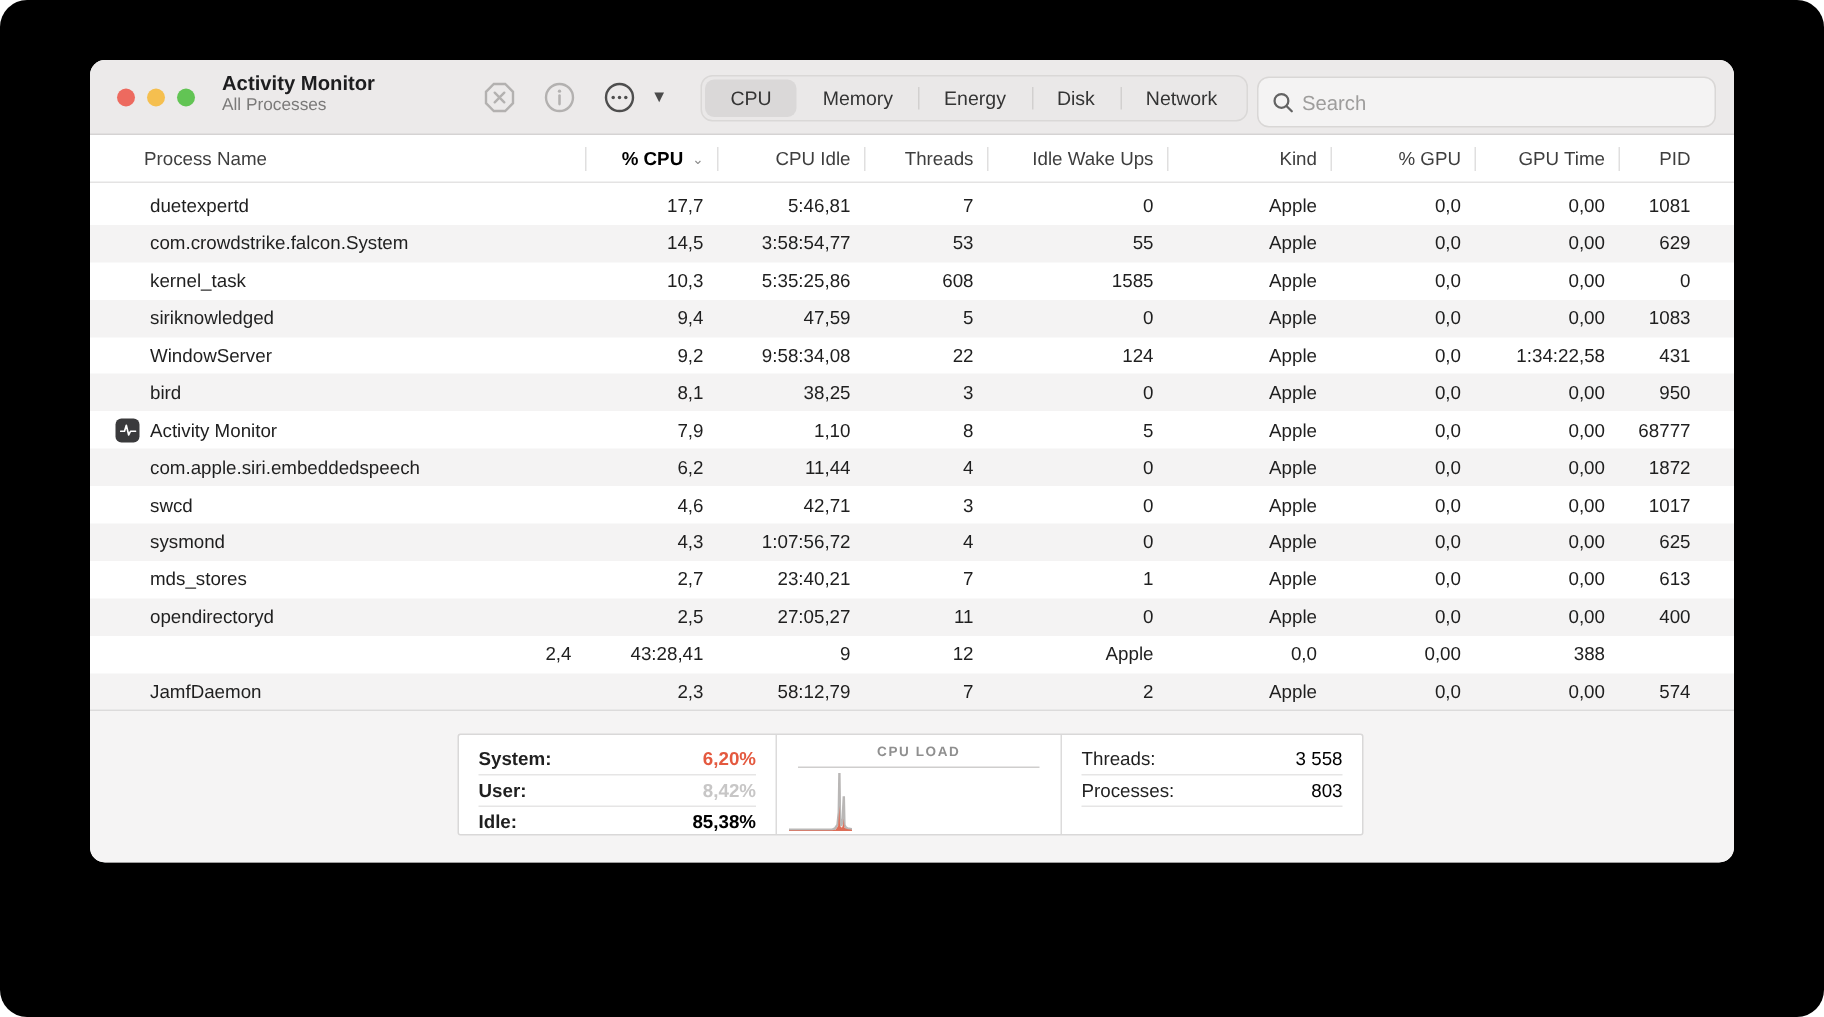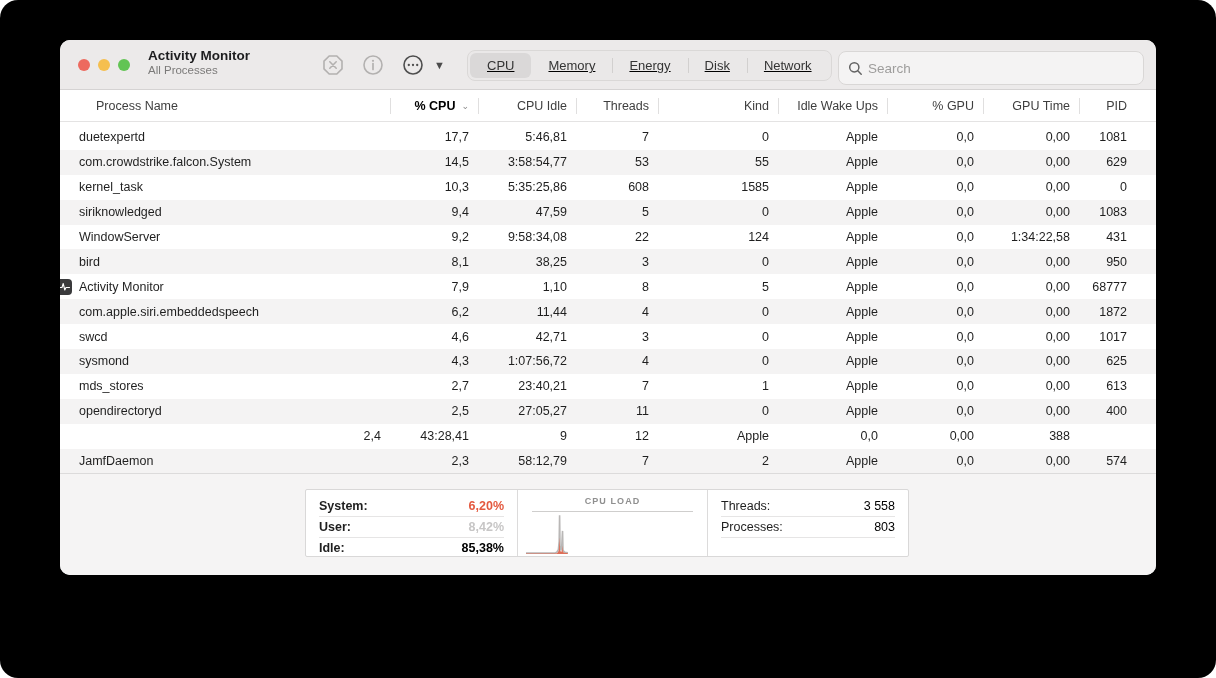--- a/index.html
+++ b/index.html
@@ -16,21 +16,21 @@
   .light { width:12px; height:12px; border-radius:50%; }
   .titlebox { position:absolute; left:88px; top:8px; }
   .title { font-size:13.5px; font-weight:bold; color:#1d1d1f; }
   .subtitle { font-size:11.5px; color:#7b7a79; margin-top:1px; }
 
   .tb-icons { position:absolute; left:262px; top:0; height:50px; display:flex; align-items:center; gap:18px; }
   .tb-icon { width:22px; height:22px; display:flex; align-items:center; justify-content:center; }
   .chev { font-size:11px; color:#4b4b4b; margin-left:-8px; }
 
   .tabs { position:absolute; left:407px; top:10px; height:31px; display:flex; align-items:flex-end;
-          border:1px solid #dad8d7; border-radius:8px; padding:2px; background:#eae8e8;text-decoration:underline; }
+          border:1px solid #dad8d7; border-radius:8px; padding:2px; background:#eae8e8; }
   .tab { position:relative; height:25px; padding:0 17px; display:flex; align-items:center;
          font-size:13px; color:#343434; border-radius:6px; cursor:default; }
   .tab.sel { background:#dad8d8; }
   .tab + .tab::before { content:""; position:absolute; left:0; top:5px; height:15px; width:1px; background:#d2d0cf; }
   .tab.sel + .tab::before, .tab.first::before { display:none; }
 
   .search { position:absolute; right:12px; top:11px; width:306px; height:29px; background:#f4f3f3;
             border:1px solid #d9d7d6; border-radius:8px; display:flex; align-items:center; padding:16px 9px; }
   .search input { border:0; outline:0; background:transparent; font-size:13.5px; color:#222; width:100%;
                   font-family:"Liberation Sans", sans-serif; }
@@ -43,21 +43,21 @@
         display:flex; align-items:center; justify-content:flex-end; }
   .th.name { justify-content:flex-start; padding-left:36px; }
   .th.num::before { content:""; position:absolute; left:0; top:8px; height:16px; width:1px; background:#e0dfdf; }
   .th.sorted { font-weight:bold; color:#000; }
   .sort-chev { font-size:9px; color:#8a8a8a; margin-left:6px; font-weight:normal; }
 
   .rows { padding-top:3px; }
   .t-row { height:24.9px; align-items:center; font-size:12.5px; color:#1f1f1f; }
   .t-row:nth-child(even) { background:#f4f3f3; }
   .td { text-align:right; padding-right:9px; white-space:nowrap; }
-  .td.name { text-align:left; padding-left:19px; padding-right:4px; display:flex; align-items:center; gap:7px; }
+  .td.name { text-align:left; padding-left:40px; padding-right:4px; display:flex; align-items:center; gap:7px; }
   .proc-icon { width:16px; height:16px; border-radius:4px; background:#3a3a3c; margin-left:-23px;
                display:inline-flex; align-items:center; justify-content:center; flex:none; }
 
   
   .footer { position:absolute; left:0; right:0; bottom:0; top:433px; background:#f5f4f4; border-top:1px solid #dcdbdb; }
   .statsbox { position:absolute; left:245px; top:15px; width:604px; height:68px; background:#fff;
               border:1px solid #d9d8d8; border-radius:2px; display:flex; }
   .sec { position:relative; height:100%; }
   .sec + .sec { border-left:1px solid #dcdbdb; }
   .sec1 { width:211px; padding:6px 13px 0 13px;font-weight:bold; }
@@ -130,22 +130,22 @@
     </div>
 
     <div class="grid thead">
       <div class="th name">Process Name</div>
       <div class="th num sorted">
         <span>% CPU</span>
         <span class="sort-chev">⌄</span>
       </div>
       <div class="th num">CPU Idle</div>
       <div class="th num">Threads</div>
+      <div class="th num">Idle Wake Ups</div>
       <div class="th num">Kind</div>
-      <div class="th num">Idle Wake Ups</div>
       <div class="th num">% GPU</div>
       <div class="th num">GPU Time</div>
       <div class="th num">PID</div>
     </div>
 
     <div class="rows" id="rows">
         <div class="grid t-row">
           <div class="td name">duetexpertd</div>
           <div class="td">17,7</div>
           <div class="td">5:46,81</div>

